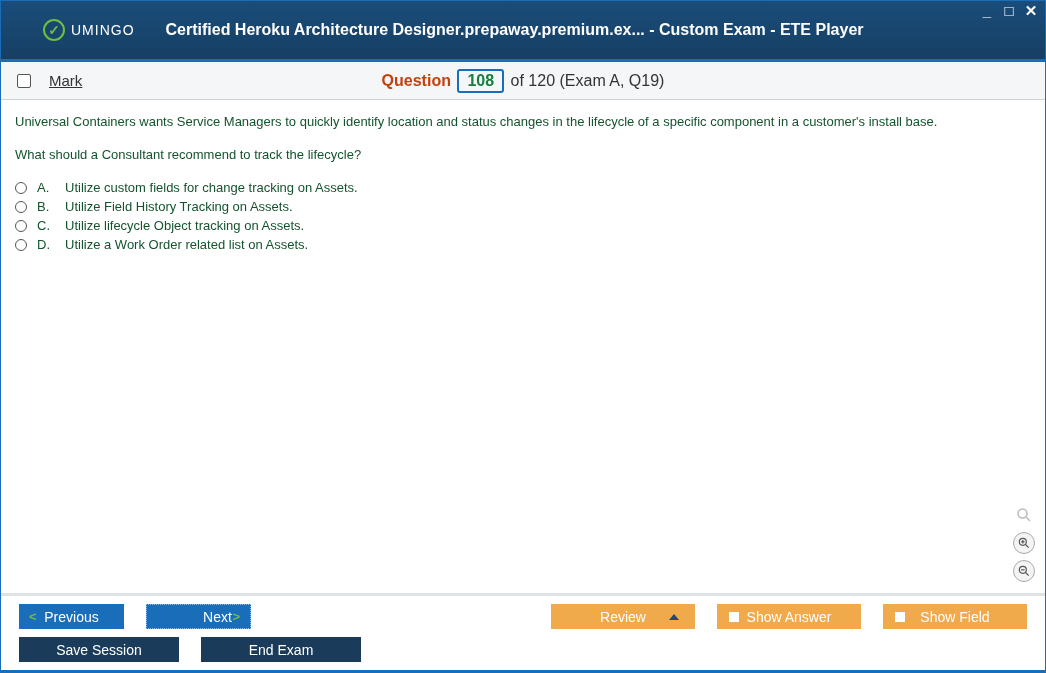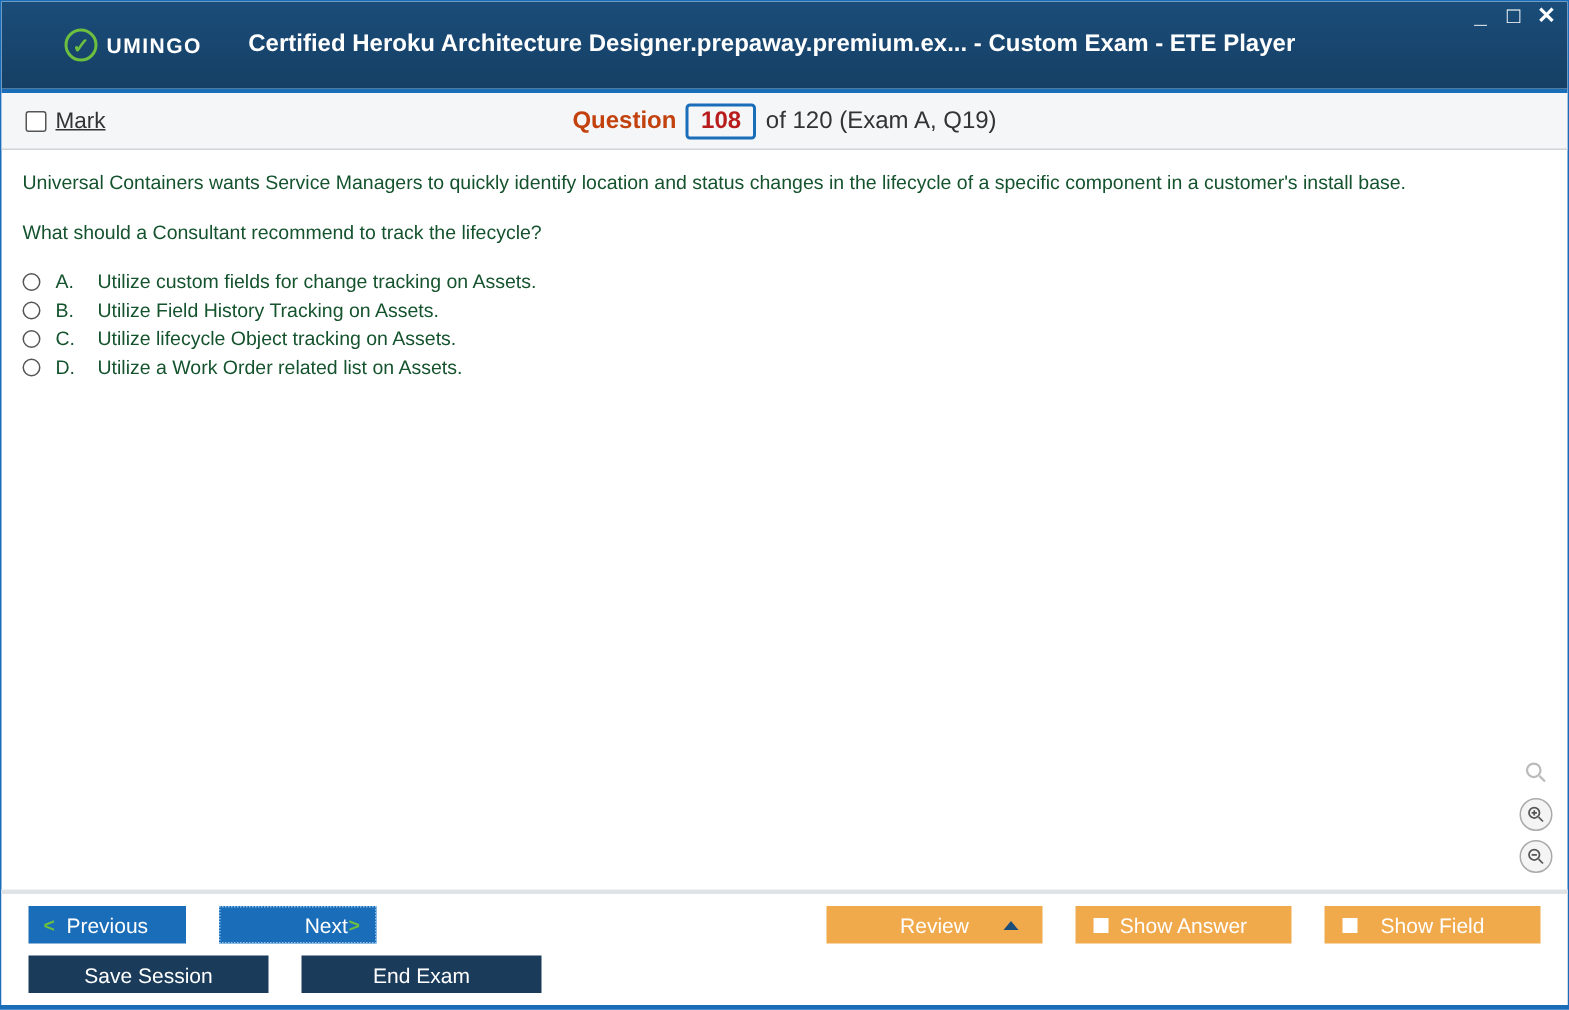--- a/index.html
+++ b/index.html
@@ -36,59 +36,59 @@
     gap: 6px;
     margin-left: 42px;
   }
   .logo-check {
     width: 22px; height: 22px;
     border: 2px solid #6cbf3f;
     border-radius: 50%;
     display: flex; align-items: center; justify-content: center;
     color: #6cbf3f; font-weight: bold; font-size: 14px;
   }
-  .logo-text { font-size: 14px; letter-spacing: 1px; font-weight: 700; text-align: center; }
+  .logo-text { font-size: 14px; letter-spacing: 1px; font-weight: 400; text-align: center; }
   .app-title {
     position: absolute;
     left: 0; right: 17px;
     text-align: center;
     font-size: 16px;
     font-weight: 600;
     pointer-events: none;
     top: 50%; transform: translateY(-50%);
   }
   .blue-strip { height: 3px; background: #1a6db8; }
   .toolbar {
     background: #f4f6f8;
     border-bottom: 1px solid #d0d4d8;
     height: 38px;
     display: flex;
     align-items: center;
     padding: 0 16px;
     position: relative;
   }
-  .mark-wrap { display: flex; align-items: center; gap: 6px; }
+  .mark-wrap { display: flex; align-items: center; gap: 18px; }
   .mark-cb {
     width: 14px; height: 14px;
     border: 1px solid #555; border-radius: 2px;
     cursor: pointer; background:#fff;
   }
   .mark-label { text-decoration: underline; color: #333; cursor: pointer; font-size: 15px; }
   .q-center {
     position: absolute; left: 0; right: 0; text-align: center;
     pointer-events: none; font-size: 16px; color: #333;
   }
   .q-center b { font-weight: 700; color:#c2410c; }
   .q-num-box {
     display: inline-block;
     border: 2px solid #1a6db8;
     border-radius: 3px;
     padding: 1px 8px;
     font-weight: 700;
-    color: #b91c1c;
+    color: #15803d;
     margin: 0 2px;
   }
   .content {
     padding: 14px 14px;
     height: 492px;
     position: relative;
     font-size: 13px;
     color: #14532d;
   }
   .q-text1 { margin-bottom: 18px; }

